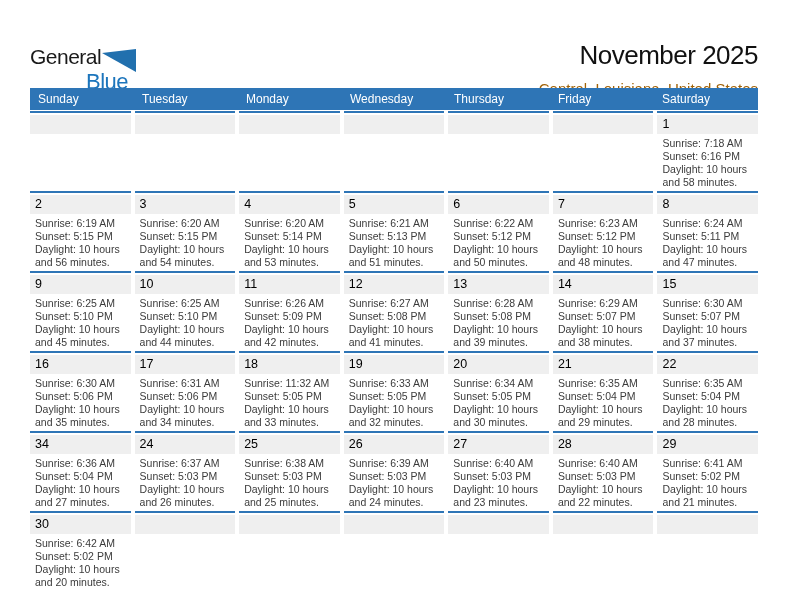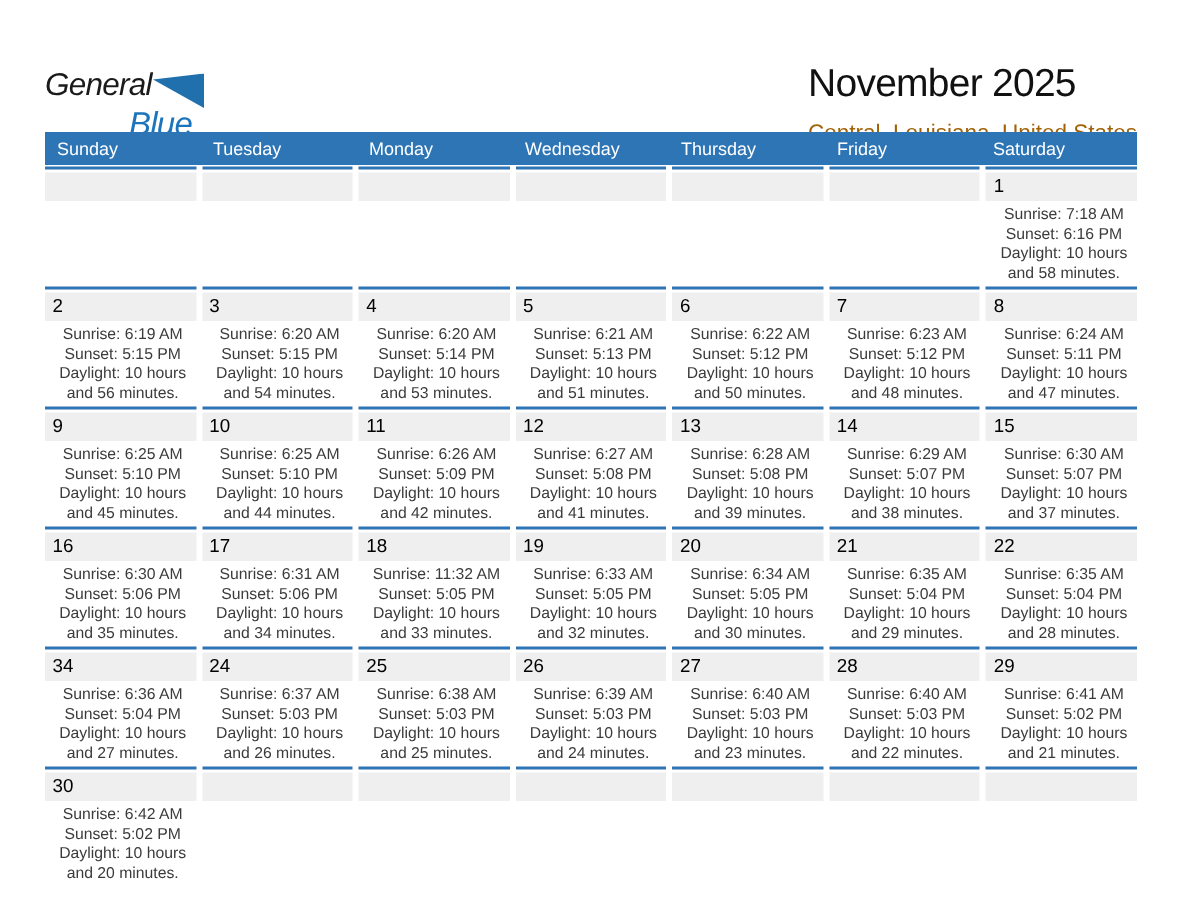--- a/index.html
+++ b/index.html
@@ -11,44 +11,44 @@
   *{box-sizing:border-box;}
   html,body{margin:0;padding:0;background:#fff;}
   body{
     width:792px;height:612px;
     font-family:"Liberation Sans", sans-serif;
     position:relative;overflow:hidden;
   }
   .page{position:absolute;inset:0;background:#fff;}
 
   
-  .logo{position:absolute;left:30px;top:46px;width:120px;line-height:1;font-style:italic;}
+  .logo{position:absolute;left:30px;top:46px;width:120px;line-height:1;}
   .logo-row1{display:flex;align-items:flex-start;}
   .logo-general{font-size:21px;color:#1a1a1a;letter-spacing:-0.5px;}
   .logo-flag{margin-left:1px;margin-top:3px;}
   .logo-blue-word{font-size:22px;color:var(--logo-blue);letter-spacing:-0.5px;
     margin-top:-4px;padding-left:56px;}
 
   
-  .title-block{position:absolute;top:40px;right:34px;color:#111;}
+  .title-block{position:absolute;top:40px;right:34px;text-align:right;color:#111;}
   .cal-title{font-size:26px;font-weight:400;letter-spacing:-0.5px;}
   .cal-subtitle{font-size:15px;font-weight:400;margin-top:9px;color:#a16207;}
 
   
   .calendar{position:absolute;left:30px;top:88px;width:728px;}
   .weekday-row{display:flex;background:var(--blue);height:22px;}
   .weekday{flex:1 1 0;color:#fff;font-size:12px;line-height:22px;padding-left:8px;
     white-space:nowrap;overflow:hidden;}
   .grid{margin-top:1px;}
   .week-row{display:flex;gap:4px;}
   .day-cell{flex:1 1 0;border-top:2px solid var(--blue);padding-top:2px;min-width:0;}
   .num-band{background:var(--band);height:19px;line-height:19px;font-size:12.5px;
     color:#000;padding-left:5px;}
   .details{padding:3px 2px 2px 5px;font-size:10.5px;line-height:13px;
-    color:var(--detail);min-height:54px;text-align:center;}
+    color:var(--detail);min-height:54px;}
   .details div{white-space:nowrap;overflow:hidden;}
 </style>
 </head>
 <body>
 
 <div class="page">
 
   <div class="logo">
     <div class="logo-row1">
       <span class="logo-general">General</span>

